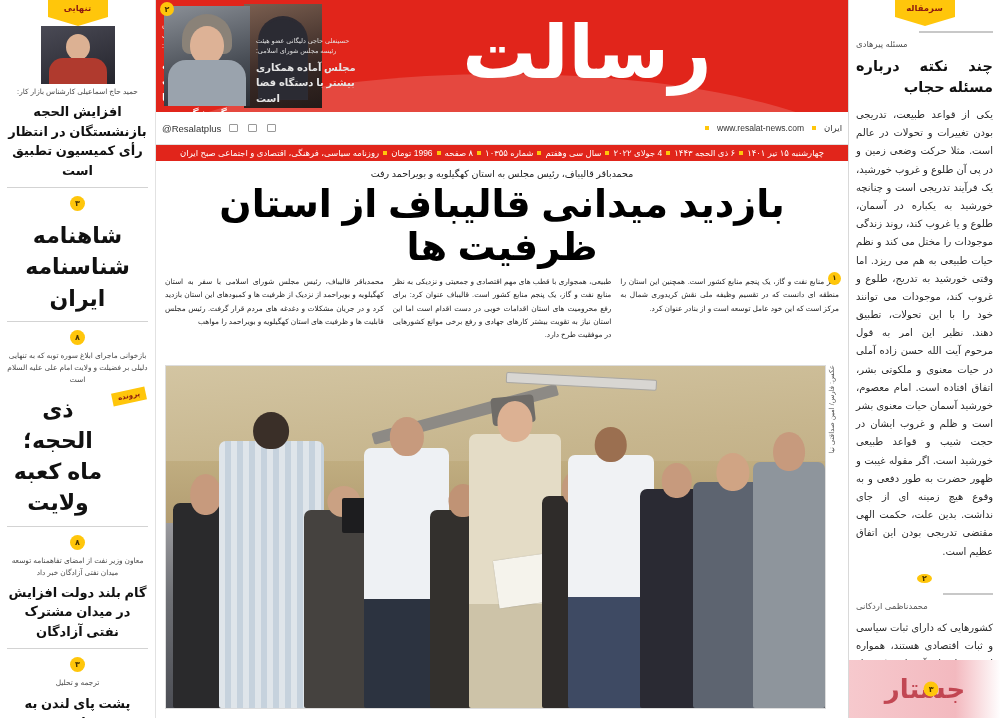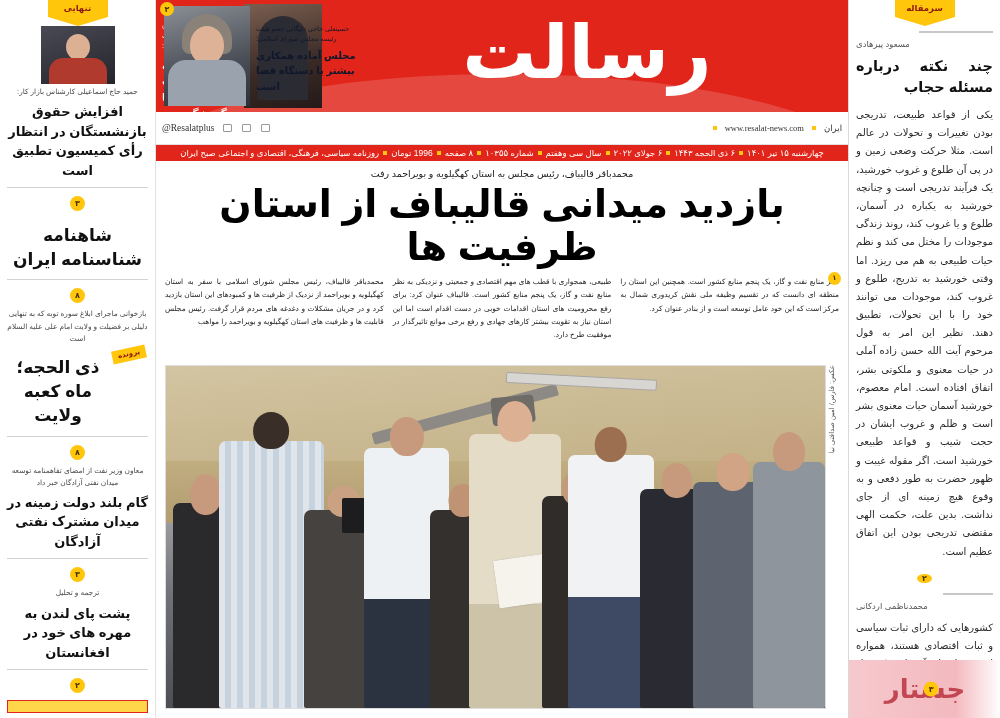--- a/index.html
+++ b/index.html
@@ -197,31 +197,31 @@
   }
   .mh-left-portrait .face2 {
     position:absolute; left:50%; top:20%; transform:translateX(-50%);
     width:34px;height:38px;border-radius:50% 50% 46% 46%;background:#ddb296;
   }
   .mh-left-portrait .suit2 {
     position:absolute; left:50%; bottom:0; transform:translateX(-50%);
     width:78px;height:46px;border-radius:18px 18px 0 0;background:#9aa3ad;
   }
   .mh-left-quote {
-    position:absolute; left:100px; top:24px; width:110px;
-    color:#0f172a; text-align:left; direction:rtl;
+    position:absolute; left:100px; top:36px; width:110px;
+    color:#e5e5e5; text-align:left; direction:rtl;
   }
   .mh-left-quote .attrib { font-size:6.5px; line-height:1.5; opacity:.95; }
   .mh-left-quote .qtext { font-size:10px; font-weight:bold; line-height:1.55; margin-top:4px; }
 
   
   .socialbar {
     height: 19px; background:#fff; display:flex; align-items:center;
     padding: 16px 6px; border-bottom:1px solid #e0e0e0;
-    direction: ltr; gap: 8px; font-family: Liberation Serif, serif;
+    direction: ltr; gap: 8px;
   }
   .socialbar .handle { font-size: 9.5px; color:#333; }
   .socialbar .ico {
     width:9px;height:8px;border:1px solid #999;display:inline-block;
     margin-right:2px; border-radius:1px;
   }
   .socialbar .site { font-size: 8.5px; color:#333; }
   .socialbar .bullet { width:4px;height:4px;background:#FFC60B;display:inline-block; }
 
   .dateline {
@@ -314,21 +314,21 @@
     background:#fff; padding: 0 7px;
     display:flex; flex-direction:column; overflow:hidden;
     position: relative;
   }
   .rc-item { padding-top: 5px; }
   .rc-kicker { font-size: 7.4px; color:#4a4a4a; line-height:1.65; text-align:center; }
   .rc-title {
     font-size: 13px; font-weight:bold; color:#111; line-height:1.5;
     text-align:center; margin-top: 4px; letter-spacing:-.3px;
   }
-  .rc-title.big { font-size: 17px; line-height:1.42;margin-top:8px; }
+  .rc-title.big { font-size: 22px; line-height:1.42; }
   .rc-divider { height:1px; background:#d3d3d3; margin-top:7px; }
   .rc-photo {
     width: 74px; height: 58px; margin: 4px auto 2px auto;
     background: linear-gradient(160deg,#4a4a55 0%,#24242c 100%);
     position:relative; overflow:hidden;
   }
   .rc-photo .h { position:absolute; left:50%; top:14%; transform:translateX(-50%);
     width:24px;height:26px;border-radius:50%;background:#dcb193; }
   .rc-photo .b { position:absolute; left:50%; bottom:0; transform:translateX(-50%);
     width:58px;height:26px;border-radius:14px 14px 0 0;background:#b03a2e; }
@@ -350,21 +350,21 @@
 </head>
 <body>
 
 <div class="page">
 
   <div class="left-col">
 
     <div class="ribbon-tag">سرمقاله</div>
 
     <div class="ed-photo"></div>
-    <div class="ed-author">مسعود پیرهادی</div>
+    <div class="ed-author">مسئله پیرهادی</div>
     <div class="ed-title">چند نکته درباره مسئله حجاب</div>
     <div class="ed-body">یکی از قواعد طبیعت، تدریجی بودن تغییرات و تحولات در عالم است. مثلا حرکت وضعی زمین و در پی آن طلوع و غروب خورشید، یک فرآیند تدریجی است و چنانچه خورشید به یکباره در آسمان، طلوع و یا غروب کند، روند زندگی موجودات را مختل می کند و نظم حیات طبیعی به هم می ریزد. اما وقتی خورشید به تدریج، طلوع و غروب کند، موجودات می توانند خود را با این تحولات، تطبیق دهند. نظیر این امر به قول مرحوم آیت الله حسن زاده آملی در حیات معنوی و ملکوتی بشر، اتفاق افتاده است. امام معصوم، خورشید آسمان حیات معنوی بشر است و ظلم و غروب ایشان در حجت شیب و قواعد طبیعی خورشید است. اگر مقوله غیبت و ظهور حضرت به طور دفعی و به وقوع هیچ زمینه ای از جای نداشت. بدین علت، حکمت الهی مقتضی تدریجی بودن این اتفاق عظیم است.</div>
 
     <div class="ed-divider"></div>
     <div class="page-badge">۲</div>
 
     <div class="ed-photo2"></div>
     <div class="ed-author">محمدناظمی اردکانی</div>
     <div class="ed-body">کشورهایی که دارای ثبات سیاسی و ثبات اقتصادی هستند، همواره ارزش پول ملی آن ها در یک فراز مشخص ثابت نگهداری شده و یکی از مهم ترین دلایل توسعه اقتصادی در آن کشورها، هم این موضوع بوده است. برخی اقتصاددانان، کاهش تدریجی ارزش پول ملی یک کشور را مرگ خاموش اقتصاد ملی آن کشور تعبیر و تفسیر کرده اند. حداقل این که، کاهش ارزش پول ملی به شدت رشد اقتصاد ملی را آسیب پذیر و روان اقتصادی جامعه را پریشان می کند. مقام معظم رهبری بارها از وضعیت تقویت ارزش پول ملی یاد کرده اند، اما به نظر می رسد که دولت ها این زمینه کمتر موفق بوده اند، به ویژه اینکه در دولت یازدهم و دوازدهم شتاب کاهش به شدت افزایش یافت تا جایی که ارزش دلار از ۳ هزار تومان به ۳۰ هزار تومان در نوسان قرار گرفت.</div>
 
@@ -416,40 +416,40 @@
       <span class="site">www.resalat-news.com</span>
       <span class="bullet"></span>
       <span class="site">ایران</span>
     </div>
 
     <div class="dateline">
       <span>چهارشنبه ۱۵ تیر ۱۴۰۱</span>
       <span class="sep"></span>
       <span>۶ ذی الحجه ۱۴۴۳</span>
       <span class="sep"></span>
-      <span>۶ جولای ۲۰۲۲</span>
+      <span>4 جولای ۲۰۲۲</span>
       <span class="sep"></span>
       <span>سال سی وهفتم</span>
       <span class="sep"></span>
       <span>شماره ۱۰۳۵۵</span>
       <span class="sep"></span>
       <span>۸ صفحه</span>
       <span class="sep"></span>
       <span>1996 تومان</span>
       <span class="sep"></span>
       <span>روزنامه سیاسی، فرهنگی، اقتصادی و اجتماعی صبح ایران</span>
     </div>
 
     <div class="lead-wrap">
       <div class="lead-kicker">محمدباقر قالیباف، رئیس مجلس به استان کهگیلویه و بویراحمد رفت</div>
       <div class="lead-headline">بازدید میدانی قالیباف از استان ظرفیت ها</div>
       <div class="lead-body">
         <div class="drop-badge">۱</div>
         <div class="bcol">محمدباقر قالیباف، رئیس مجلس شورای اسلامی با سفر به استان کهگیلویه و بویراحمد از نزدیک از ظرفیت ها و کمبودهای این استان بازدید کرد و در جریان مشکلات و دغدغه های مردم قرار گرفت. رئیس مجلس قابلیت ها و ظرفیت های استان کهگیلویه و بویراحمد را مواهب</div>
-        <div class="bcol">طبیعی، همجواری با قطب های مهم اقتصادی و جمعیتی و نزدیکی به نظر منابع نفت و گاز، یک پنجم منابع کشور است. قالیباف عنوان کرد: برای رفع محرومیت های استان اقدامات خوبی در دست اقدام است اما این استان نیاز به تقویت بیشتر کارهای جهادی و رفع برخی موانع تاثیرگذار در موفقیت طرح دارد.</div>
+        <div class="bcol">طبیعی، همجواری با قطب های مهم اقتصادی و جمعیتی و نزدیکی به نظر منابع نفت و گاز، یک پنجم منابع کشور است. قالیباف عنوان کرد: برای رفع محرومیت های استان اقدامات خوبی در دست اقدام است اما این استان نیاز به تقویت بیشتر کارهای جهادی و رفع برخی موانع کشورهایی در موفقیت طرح دارد.</div>
         <div class="bcol">نظر منابع نفت و گاز، یک پنجم منابع کشور است. همچنین این استان را منطقه ای دانست که در تقسیم وظیفه ملی نقش کریدوری شمال به مرکز است که این خود عامل توسعه است و از بنادر عنوان کرد.</div>
       </div>
     </div>
 
     <div class="photo-row">
       <div class="photo-credit">عکس: فارس/ امین صداقتی نیا</div>
       <div class="main-photo">
         <div class="mp-hill"></div>
         <div class="mp-equip">
           <div class="arm"></div>
@@ -500,21 +500,21 @@
   <div class="right-col">
 
     <div class="ribbon-tag">تنهایی</div>
 
     <div class="rc-item">
       <div class="rc-photo">
         <div class="h"></div>
         <div class="b"></div>
       </div>
       <div class="rc-kicker">حمید حاج اسماعیلی کارشناس بازار کار:</div>
-      <div class="rc-title">افزایش حقوق بازنشستگان در انتظار رأی کمیسیون تطبیق است</div>
+      <div class="rc-title">افزایش الحجه بازنشستگان در انتظار رأی کمیسیون تطبیق است</div>
       <div class="rc-divider"></div>
       <div class="rc-badgewrap">
           <div class="page-badge">۳</div>
         </div>
     </div>
 
     <div class="rc-item">
       <div class="rc-title big">شاهنامه شناسنامه ایران</div>
       <div class="rc-divider"></div>
       <div class="rc-badgewrap">
@@ -529,21 +529,21 @@
         <div class="rc-title big" style="flex:1 1 auto;">ذی الحجه؛ ماه کعبه ولایت</div>
       </div>
       <div class="rc-divider"></div>
       <div class="rc-badgewrap">
           <div class="page-badge">۸</div>
         </div>
     </div>
 
     <div class="rc-item">
       <div class="rc-kicker">معاون وزیر نفت از امضای تفاهمنامه توسعه میدان نفتی آزادگان خبر داد</div>
-      <div class="rc-title">گام بلند دولت زمینه در میدان مشترک نفتی آزادگان</div>
+      <div class="rc-title">گام بلند دولت افزایش در میدان مشترک نفتی آزادگان</div>
       <div class="rc-divider"></div>
       <div class="rc-badgewrap">
           <div class="page-badge">۳</div>
         </div>
     </div>
 
     <div class="rc-item">
       <div class="rc-kicker">ترجمه و تحلیل</div>
       <div class="rc-title">پشت پای لندن به مهره های خود در افغانستان</div>
       <div class="rc-divider"></div>

